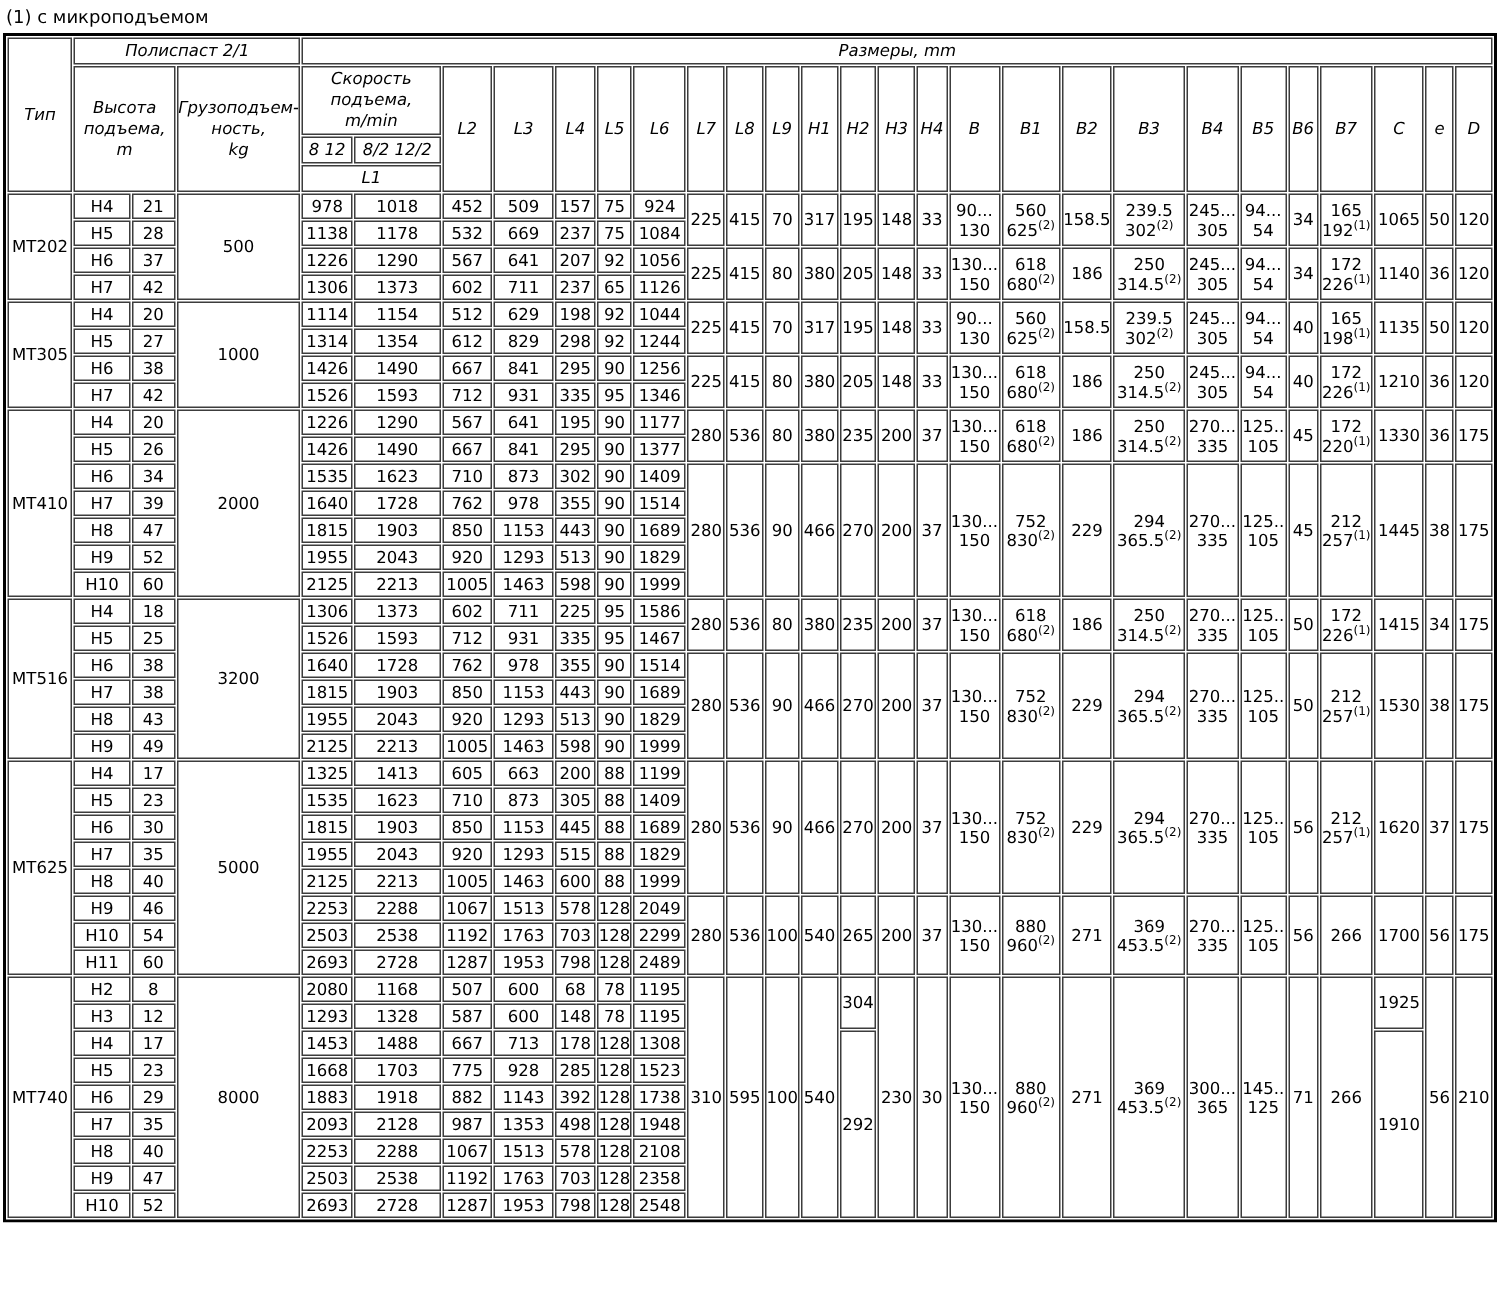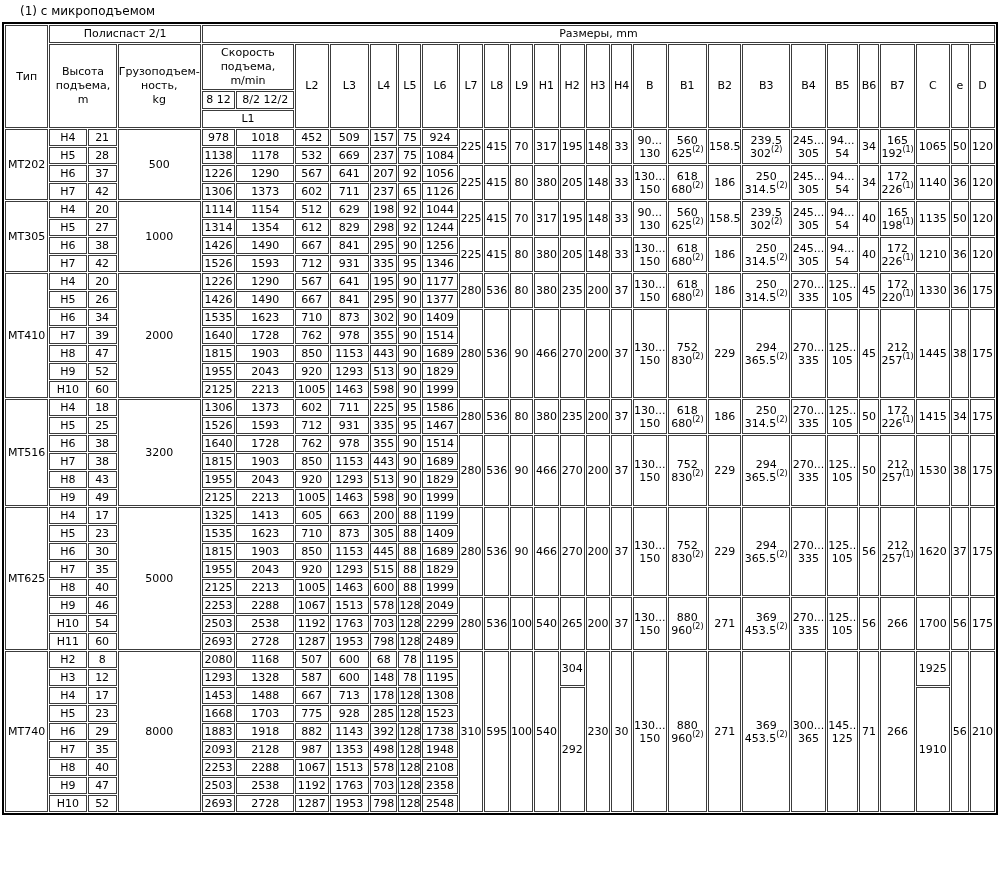--- a/index.html
+++ b/index.html
@@ -1,28 +1,28 @@
 <!DOCTYPE html>
 <html><head>
 <meta charset="utf-8">
 <style>
   html,body { margin:0; padding:0; background:#ffffff; color:#000;
     font-family:"DejaVu Sans","Liberation Sans",sans-serif; }
   .page { padding:3px 0 0 2px; }
-  .notes { font-size:12px; line-height:16px; margin-left:18px; }
+  .notes { font-size:12px; line-height:16px; margin-left:2px; }
   table.spec { border-collapse:separate; border-spacing:1px; background:#fff;
     border:2px solid #000; table-layout:fixed; margin-top:3px; }
   table.spec th, table.spec td {
     box-sizing:border-box;
     border:1px solid #3c3c3c;
     font-size:11px; font-weight:normal;
     text-align:center; vertical-align:middle;
     padding:1px 0; white-space:pre-line; overflow:hidden;
   }
-  thead th { line-height:14px; }
+  thead th { line-height:14px;font-style:italic; }
   tbody td { line-height:13px; height:14px; }
   sup { font-size:8px; line-height:0; }
 </style>
 </head>
 <body>
 <div class="page">
 
 <div class="notes">
   <div>(1) с микроподъемом</div>
 </div>

